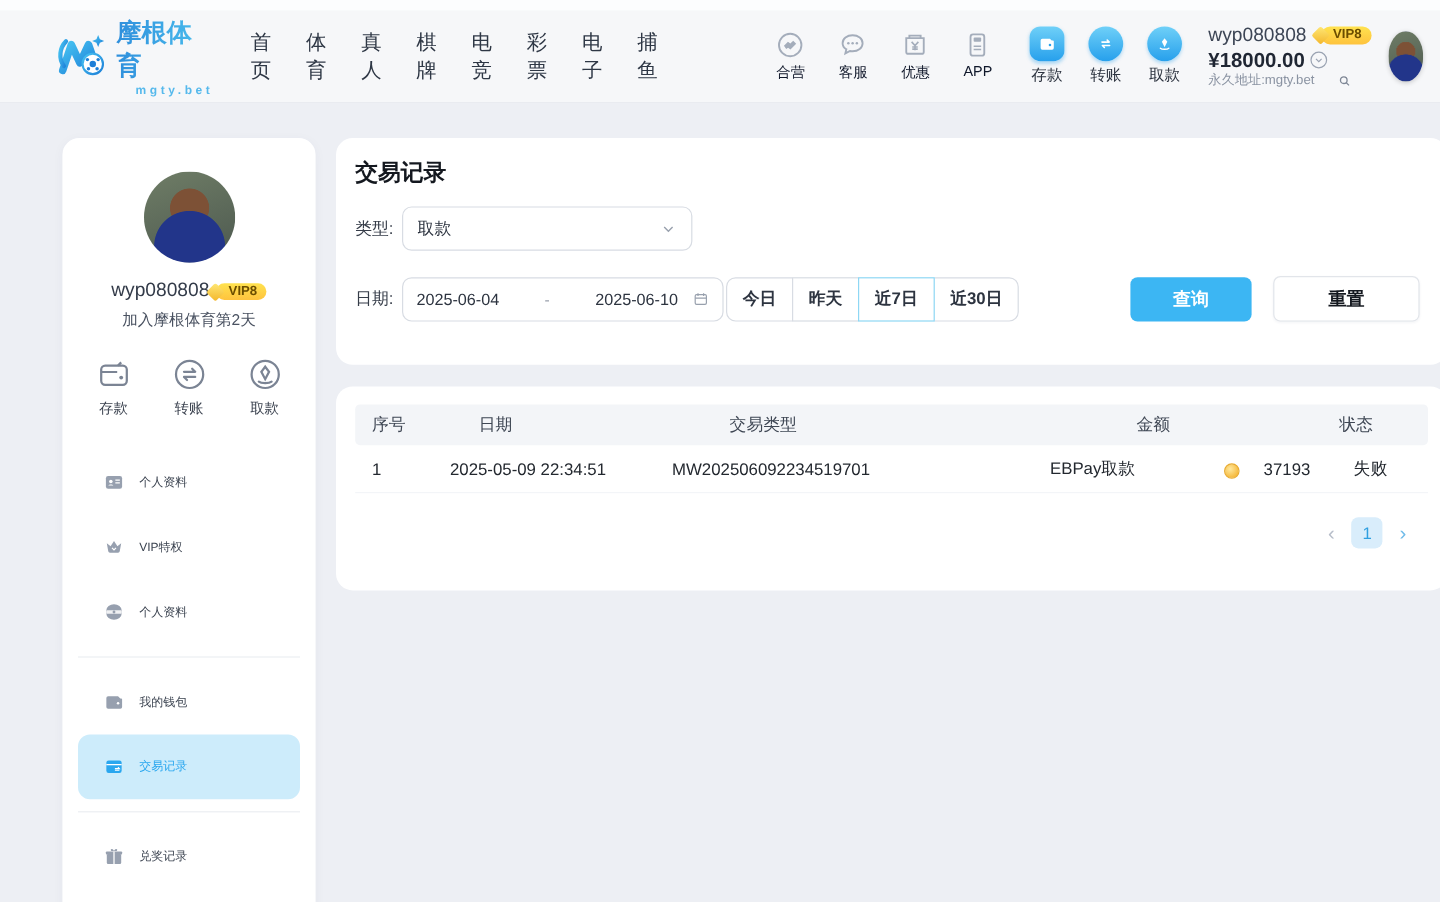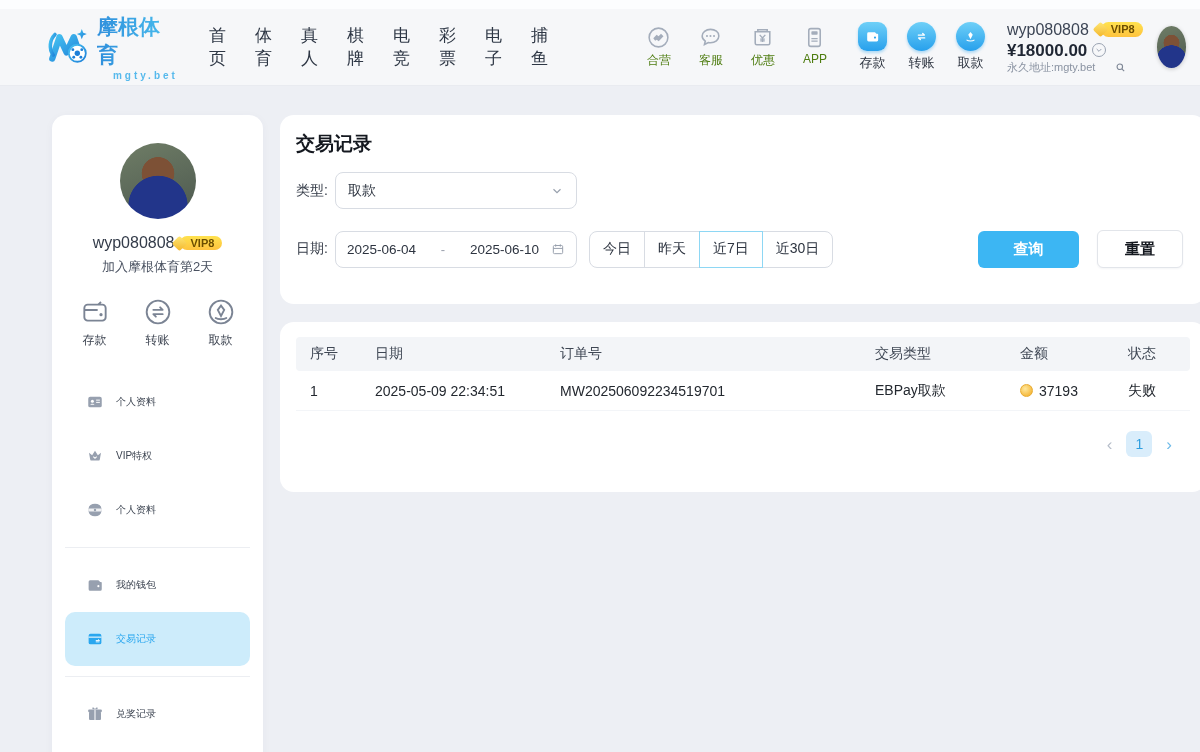--- a/index.html
+++ b/index.html
@@ -12,21 +12,21 @@
     display:flex; align-items:center; padding:0 14px 0 46px; }
   .logo { display:flex; align-items:center; gap:8px; }
   .logo-text .cn { font-size:21px; font-weight:bold; color:#2fa3e6;
     background:linear-gradient(90deg,#2f8fdc,#4cc2ef); -webkit-background-clip:text; background-clip:text; -webkit-text-fill-color:transparent; }
   .logo-text .en { font-size:10px; font-weight:bold; color:#56b9ec; letter-spacing:3px; margin-top:1px;margin-left:16px; }
   .nav-links { display:flex; gap:29px; margin-left:30px; }
   .nav-links span { font-size:17px; color:#2e3745; cursor:pointer; }
   .quick-links { display:flex; gap:14px; margin-left:92px; }
   .quick-link { display:flex; flex-direction:column; align-items:center; width:38px; cursor:pointer; }
   .quick-link svg { width:25px; height:25px; color:#a4adbb; }
-  .quick-link .ql-label { font-size:12px; color:#4d7c0f; margin-top:2px; white-space:nowrap; }
+  .quick-link .ql-label { font-size:12px; color:#0f172a; margin-top:2px; white-space:nowrap; }
   .wallet-actions { display:flex; gap:20px; margin-left:24px; }
   .wallet-action { display:flex; flex-direction:column; align-items:center; cursor:pointer; }
   .wa-icon { width:29px; height:29px; display:flex; align-items:center; justify-content:center;
     background:linear-gradient(180deg,#6fd0f8,#27a0ec); box-shadow:0 2px 3px rgba(39,160,236,.35); }
   .wa-icon.sq { border-radius:9px; } .wa-icon.rd { border-radius:50%; }
   .wa-icon svg { width:17px; height:17px; }
   .wallet-action .wa-label { font-size:13px; color:#2d3440; margin-top:3px; }
   .user-block { margin-left:22px; line-height:1.25; }
   .user-line1 { display:flex; align-items:center; gap:6px; }
   .user-name { font-size:16px; color:#3c4555; }
@@ -73,46 +73,46 @@
     background:#fff; border-radius:14px; padding:16px 16px 0 16px; }
   .page-title { font-size:19px; font-weight:bold; color:#14181f; }
   .page-subtitle { font-size:14px; color:#3c4454; margin-top:8px; }
   .filter-row { display:flex; align-items:center; margin-top:15px; }
   .filter-row.second { margin-top:21px; }
   .filter-label { font-size:14px; color:#363d49; width:39px; flex:none; }
   .select-box { width:242px; height:37px; border:1px solid #d8dce3; border-radius:8px;
     display:flex; align-items:center; padding:0 12px; cursor:pointer; background:#fff; }
   .select-box .select-value { font-size:14px; color:#2d3440; flex:1; }
   .select-box svg, .date-box svg { width:14px; height:14px; color:#98a0ad; }
-  .date-box { width:242px; height:37px; border:1px solid #d8dce3; border-radius:8px;
+  .date-box { width:268px; height:37px; border:1px solid #d8dce3; border-radius:8px;
     display:flex; align-items:center; padding:0 11px; gap:8px; cursor:pointer; background:#fff; }
   .date-box .dt { font-size:13.5px; color:#2d3440; }
   .date-box .sep { font-size:13px; color:#9aa1ad; flex:1; text-align:center; }
   .date-box .dt.end { margin-right:4px; }
-  .seg-group { display:flex; margin-left:12px; }
+  .seg-group { display:flex; margin-left:2px;font-weight:bold; }
   .seg-btn { height:37px; padding:0 13px; background:#fff; border:1px solid #d8dce3;
     margin-left:-1px; font-size:14px; color:#2d3440; display:flex; align-items:center; cursor:pointer; position:relative; }
   .seg-btn:first-child { border-radius:8px 0 0 8px; margin-left:0; }
   .seg-btn:last-child { border-radius:0 8px 8px 0; }
   .seg-btn.active { border-color:#8ed7f4; z-index:1; }
   .btn-search { margin-left:auto; width:101px; height:37px; border:none; border-radius:6px;
     background:#3cb6f3; color:#fff; font-size:15px; font-weight:bold; cursor:pointer;
     font-family:inherit; }
-  .btn-reset { margin-left:18px; margin-right:7px; width:86px; height:38px; border:1px solid #e2e5ea;
+  .btn-reset { margin-left:18px; margin-right:7px; width:122px; height:38px; border:1px solid #e2e5ea;
     border-radius:6px; background:#fff; color:#14181f; font-size:15px; font-weight:bold; cursor:pointer;
     font-family:inherit; box-shadow:0 1px 2px rgba(30,50,90,.05); }
   .table-card { position:absolute; left:280px; top:322px; width:926px; height:170px;
     background:#fff; border-radius:14px; padding:15px 16px 0 16px; }
   .tbl-header, .tbl-row { display:grid;
     grid-template-columns:65px 185px 315px 145px 108px 1fr; align-items:center; padding-left:14px; }
-  .tbl-header { height:34px; background:#f3f5f8; border-radius:4px; }
+  .tbl-header { height:34px; background:#f3f5f8; border-radius:4px;gap:24px; }
   .tbl-header span { font-size:14px; color:#3f4754; }
   .tbl-row { height:40px; border-bottom:1px solid #f3f5f8; }
   .tbl-row span { font-size:14px; color:#23282f; }
-  .amount-cell { display:flex; align-items:center; gap:6px; }
+  .amount-cell { display:flex; align-items:flex-end; gap:20px; }
   .coin { width:13px; height:13px; border-radius:50%; flex:none;
     background:radial-gradient(circle at 38% 35%,#ffe89d,#f6bc43 70%); border:1px solid #e8ab31; }
   .pagination { display:flex; align-items:center; justify-content:flex-end; gap:14px;
     margin-top:20px; padding-right:18px; }
   .pg-arrow { font-size:17px; color:#b6bdc9; cursor:pointer; line-height:1; }
   .pg-arrow.next { color:#6fbbe9; }
   .pg-page { width:26px; height:26px; border-radius:6px; background:#d9edfb; color:#2f9fe0;
     font-size:14px; display:flex; align-items:center; justify-content:center; cursor:pointer; }
 </style>
 </head>
@@ -364,21 +364,20 @@
     </div>
     <button class="btn-search">查询</button>
     <button class="btn-reset">重置</button>
   </div>
 </div>
 
 <div class="table-card">
   <div class="tbl-header">
     <span>序号</span>
     <span>日期</span>
-    <span>订单号</span>
     <span>交易类型</span>
     <span>金额</span>
     <span>状态</span>
   </div>
   <div class="tbl-row">
     <span>1</span>
     <span>2025-05-09 22:34:51</span>
     <span>MW202506092234519701</span>
     <span>EBPay取款</span>
     <span class="amount-cell">

